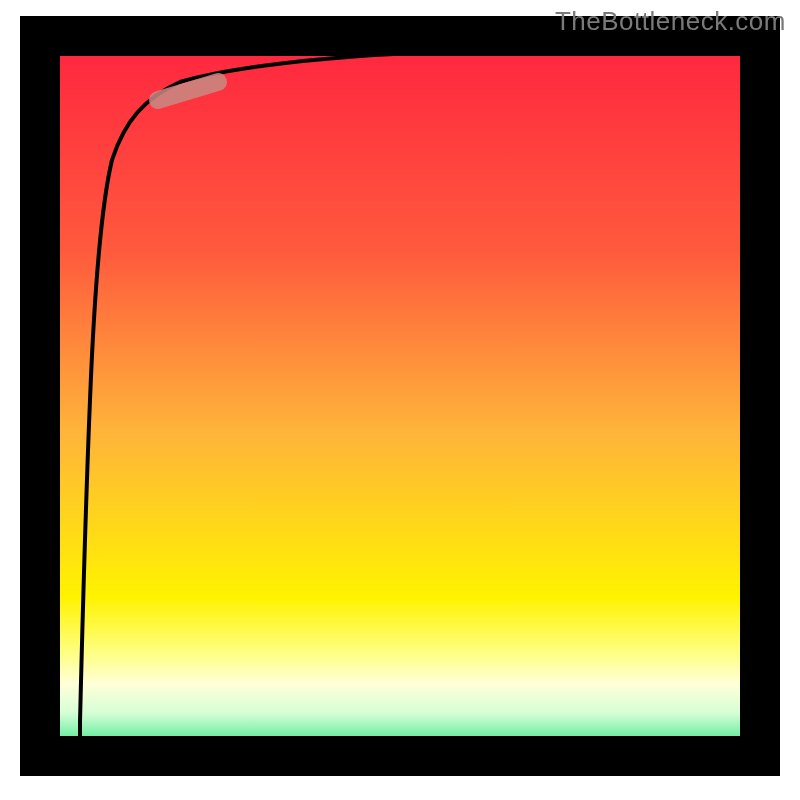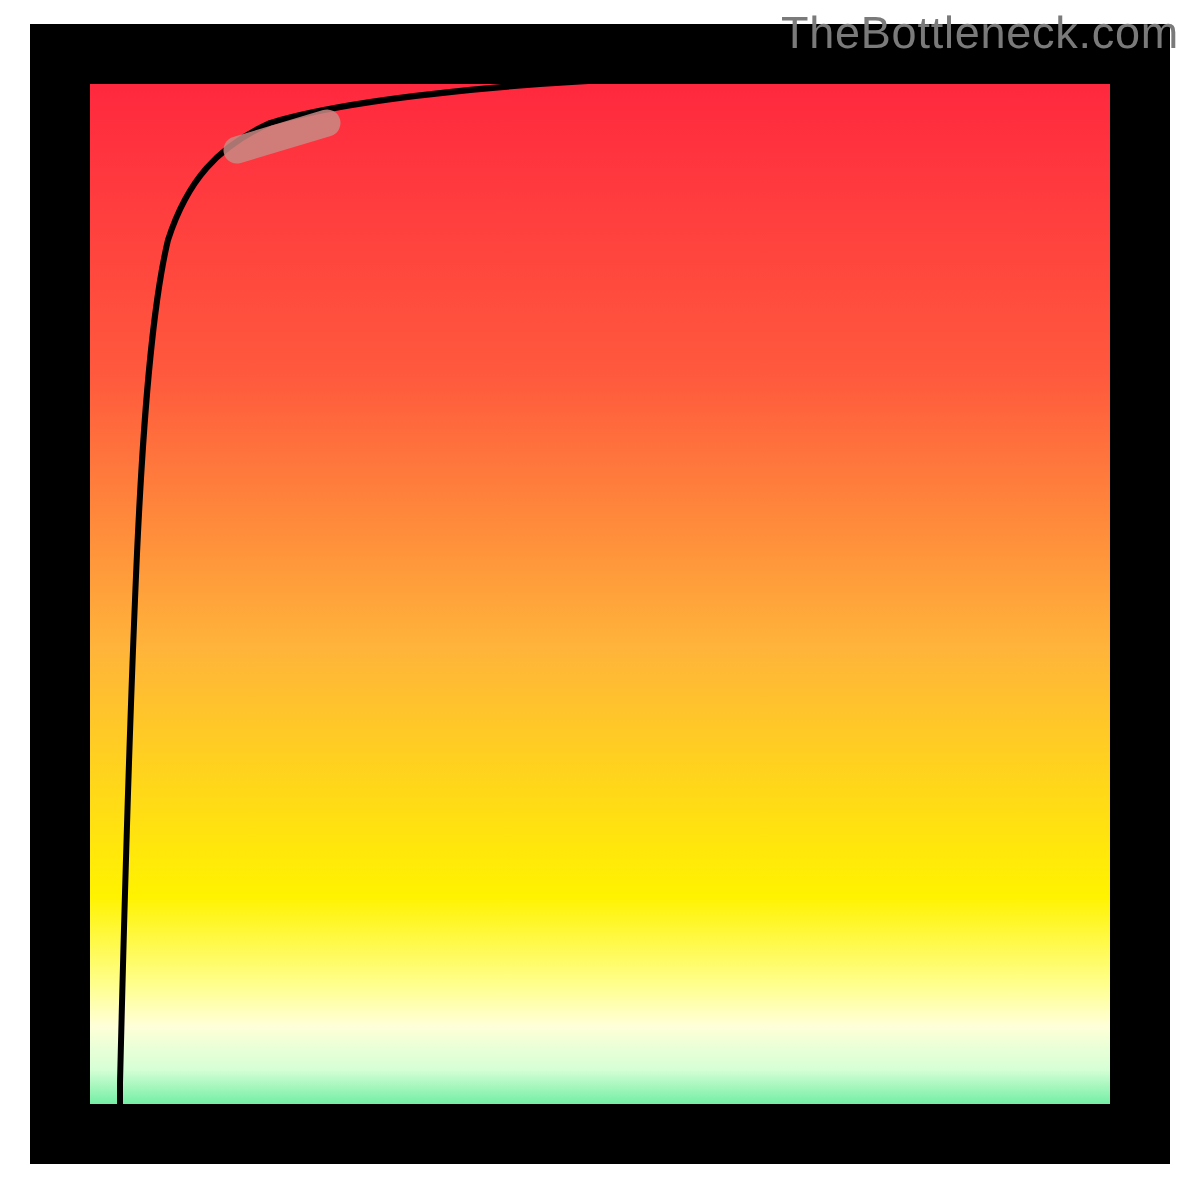--- a/index.html
+++ b/index.html
@@ -14,21 +14,21 @@
   .container {
     position: relative;
     width: 800px;
     height: 800px;
   }
   .watermark {
     position: absolute;
     top: 6px;
     right: 14px;
     color: #7a7a7a;
-    font-size: 30px;
+    font-size: 26px;
     letter-spacing: 0.5px;
     z-index: 10;
   }
   svg {
     display: block;
   }
 </style>
 </head>
 <body>
 

